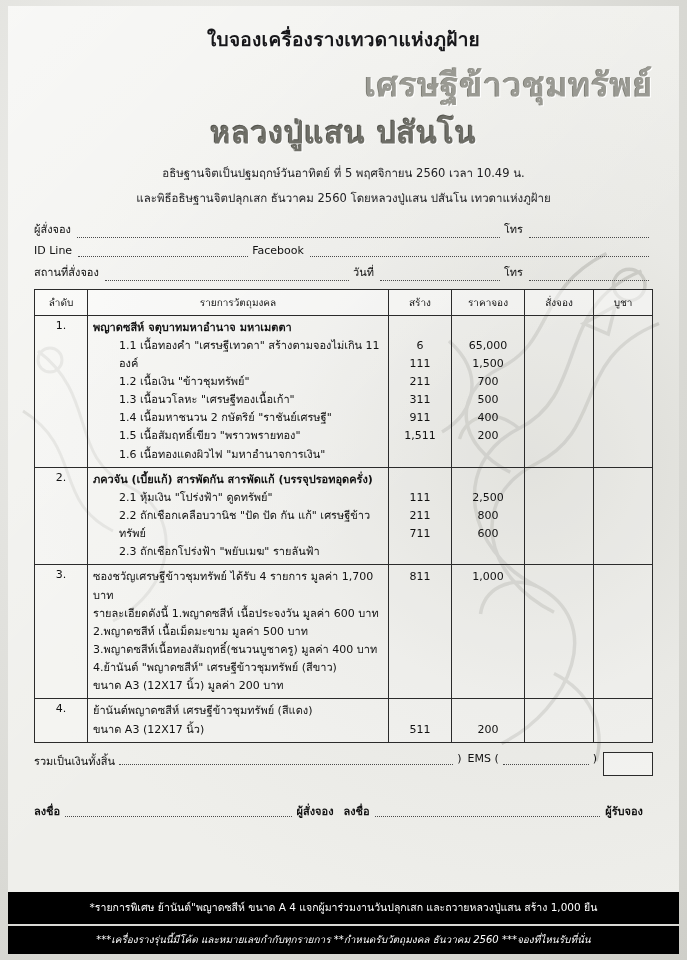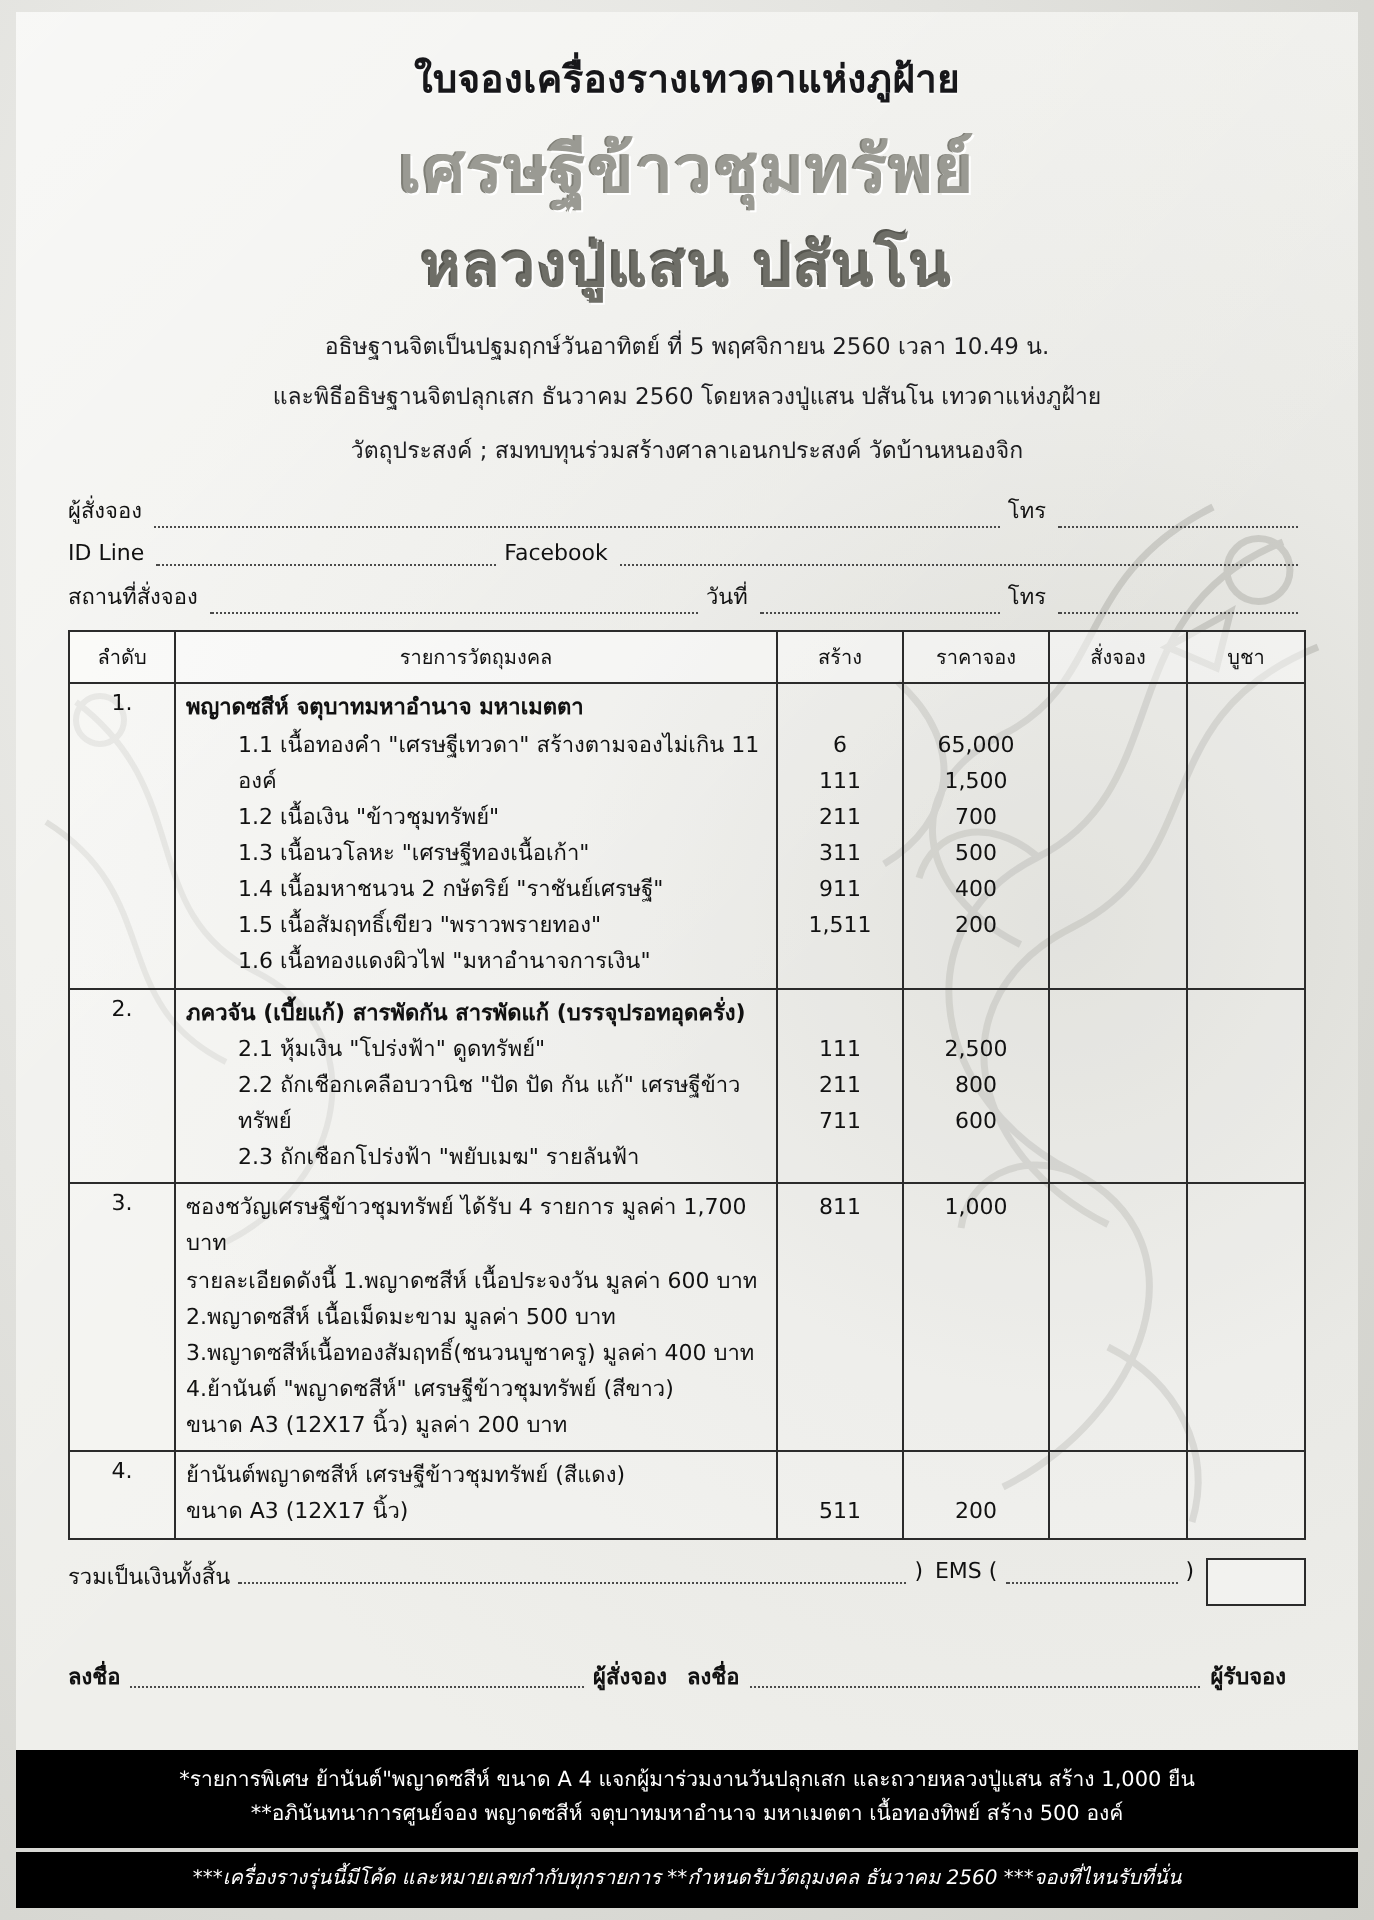--- a/index.html
+++ b/index.html
@@ -45,21 +45,21 @@
   .h-title{
     text-align:center;
     font-size:19px;
     font-weight:bold;
     color:#17171a;
     letter-spacing:.3px;
     margin-top:8px;
     text-shadow:0 1px 0 rgba(255,255,255,.7);
   }
   .h-big1{
-    text-align:center;
+    text-align:right;
     font-size:33px;
     font-weight:bold;
     margin-top:4px;
     color:#9a9a93;
     text-shadow:1px 1px 0 #fff, -1px 0 0 #7e7e76;
     letter-spacing:1px;
   }
   .h-big2{
     text-align:center;
     font-size:30px;
@@ -194,21 +194,20 @@
     </svg>
 
     <div class="content">
 
       <div class="h-title">ใบจองเครื่องรางเทวดาแห่งภูฝ้าย</div>
       <div class="h-big1">เศรษฐีข้าวชุมทรัพย์</div>
       <div class="h-big2">หลวงปู่แสน ปสันโน</div>
 
       <div class="h-line sp">อธิษฐานจิตเป็นปฐมฤกษ์วันอาทิตย์ ที่ 5 พฤศจิกายน 2560 เวลา 10.49 น.</div>
       <div class="h-line">และพิธีอธิษฐานจิตปลุกเสก ธันวาคม 2560 โดยหลวงปู่แสน ปสันโน เทวดาแห่งภูฝ้าย</div>
-      <div class="h-line sp">วัตถุประสงค์ ; สมทบทุนร่วมสร้างศาลาเอนกประสงค์ วัดบ้านหนองจิก</div>
 
       <div class="fields">
         <div class="frow">
           <span class="flabel">ผู้สั่งจอง</span>
           <span class="fdots"></span>
           <span class="flabel">โทร</span>
           <span class="fdots fshort"></span>
         </div>
         <div class="frow">
           <span class="flabel">ID Line</span>
@@ -357,21 +356,20 @@
           <span class="ln2"></span>
           <span class="who">ผู้รับจอง</span>
         </div>
       </div>
 
     </div>
 
     <div class="footer">
       <div class="bar">
         <span class="ln">*รายการพิเศษ ย้านันต์"พญาดซสีห์ ขนาด A 4 แจกผู้มาร่วมงานวันปลุกเสก และถวายหลวงปู่แสน สร้าง 1,000 ยืน</span>
-        <span class="ln">**อภินันทนาการศูนย์จอง พญาดซสีห์ จตุบาทมหาอำนาจ มหาเมตตา เนื้อทองทิพย์ สร้าง 500 องค์</span>
       </div>
       <div class="bar b2">
         <span class="ln">***เครื่องรางรุ่นนี้มีโค้ด และหมายเลขกำกับทุกรายการ **กำหนดรับวัตถุมงคล ธันวาคม 2560 ***จองที่ไหนรับที่นั่น</span>
       </div>
     </div>
 
   </div>
 </div>
 
 </body></html>

